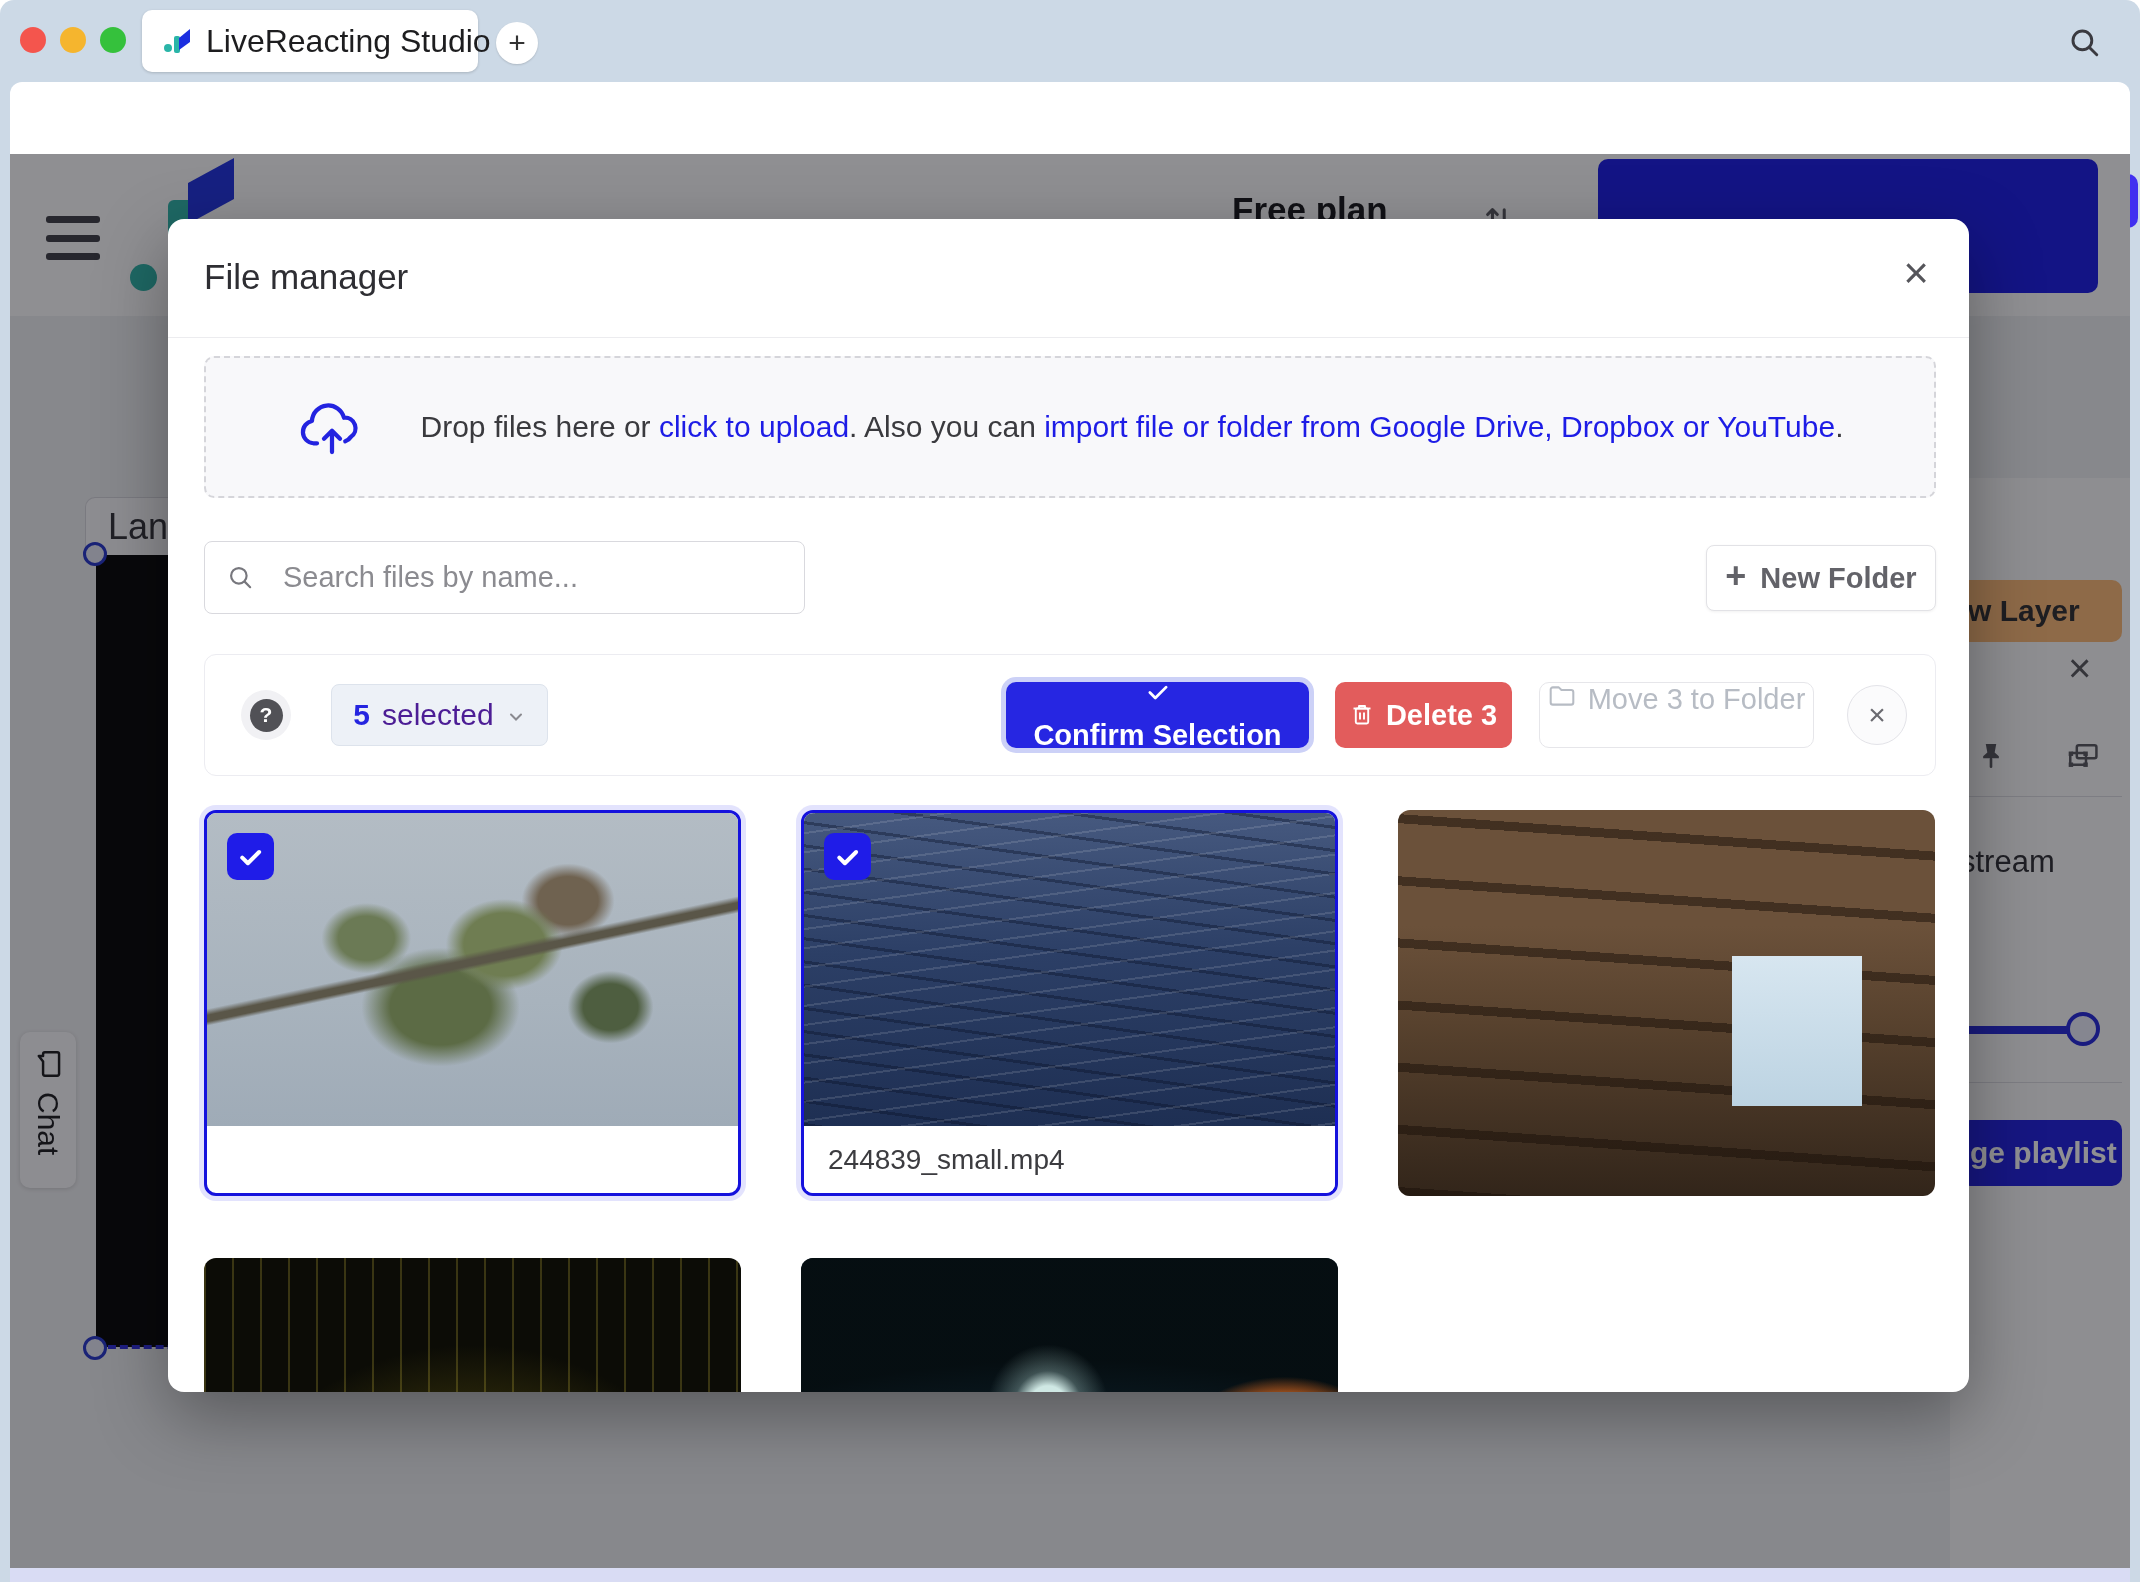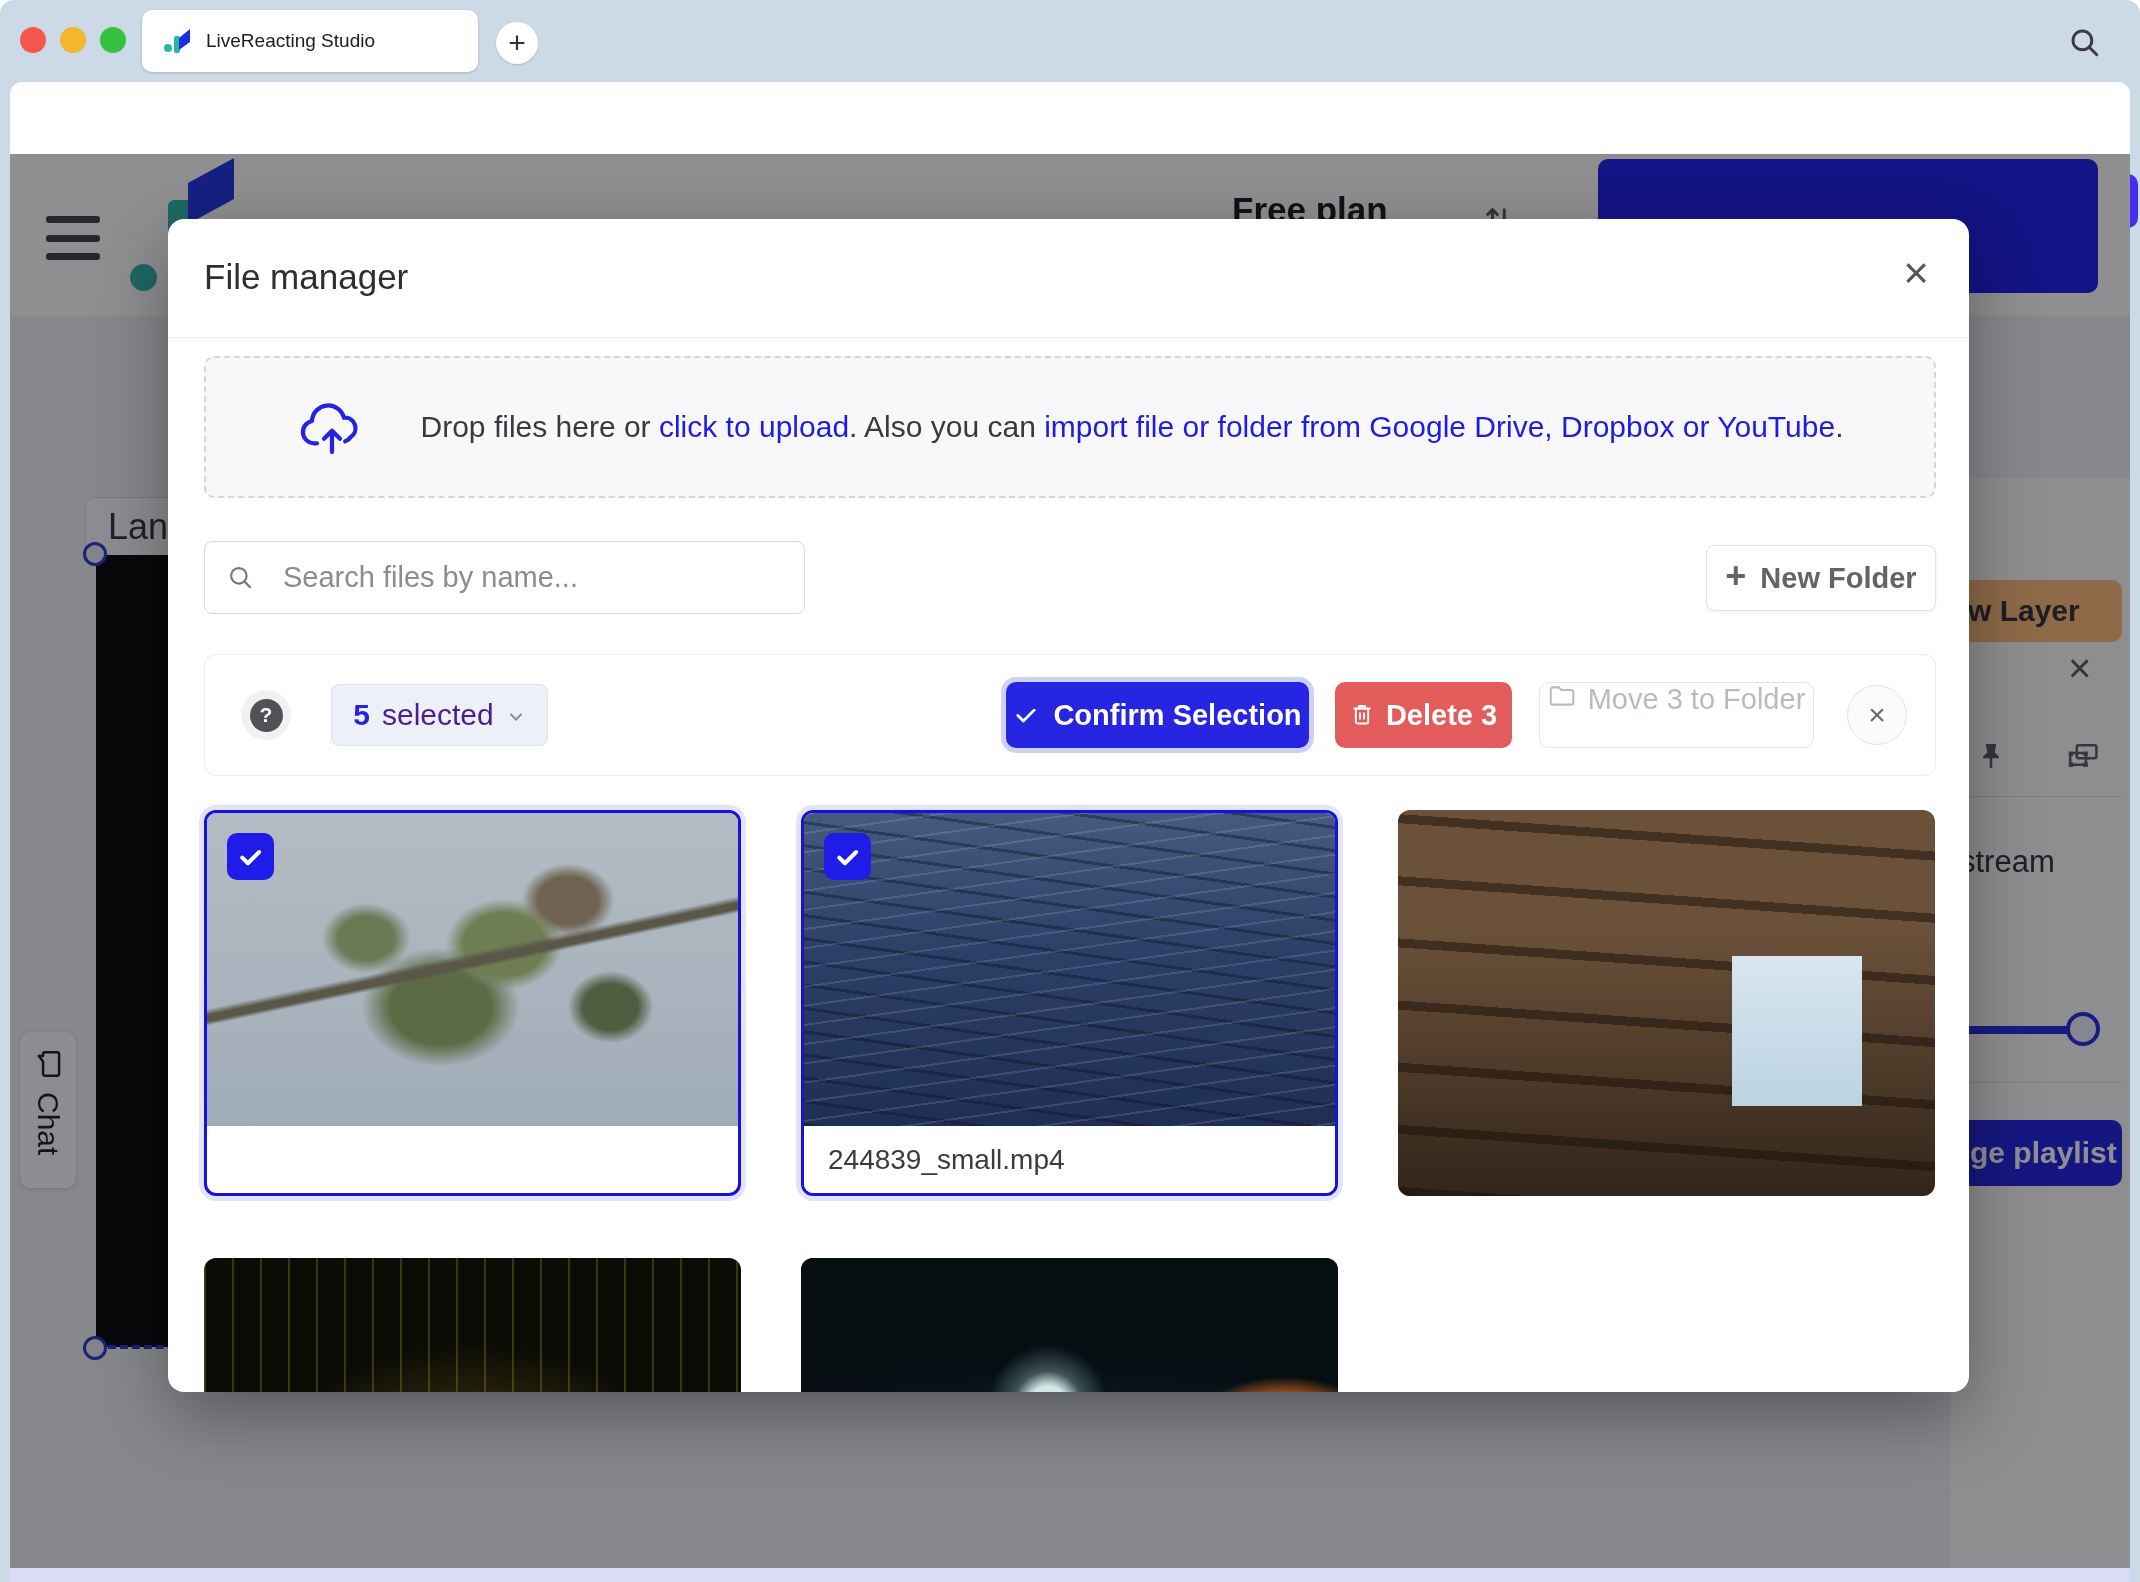--- a/index.html
+++ b/index.html
@@ -6,21 +6,21 @@
   html,body { width:2140px; height:1582px; overflow:hidden; font-family:"Liberation Sans", sans-serif; }
   .window { position:relative; width:2140px; height:1582px; background:#ccd9e6; border-radius:14px 14px 0 0; overflow:hidden; }
 
   
   .tabbar { position:absolute; left:0; top:0; width:100%; height:82px; }
   .traffic { position:absolute; top:27px; width:26px; height:26px; border-radius:50%; }
   .t-red { left:20px; background:#f4554d; }
   .t-yellow { left:60px; background:#f5b52e; }
   .t-green { left:100px; background:#35c13c; }
   .tab { position:absolute; left:142px; top:10px; width:336px; height:62px; background:#fff; border-radius:10px; box-shadow:0 1px 3px rgba(0,0,0,.18); display:flex; align-items:center; padding:0 20px; gap:14px; }
-  .tab-title { font-size:19px; color:#1d1d1f; white-space:nowrap; }
+  .tab-title { font-size:32px; color:#1d1d1f; white-space:nowrap; }
   .newtab-btn { position:absolute; left:496px; top:22px; width:42px; height:42px; border-radius:50%; background:#fff; display:flex; align-items:center; justify-content:center; font-size:30px; color:#333; box-shadow:0 1px 2px rgba(0,0,0,.15); }
   .tb-search { position:absolute; left:2068px; top:26px; color:#3a3a40; }
 
   
   .toolbar { position:absolute; left:10px; top:82px; width:2120px; height:72px; background:#fff; border-radius:12px 12px 0 0; }
   .nav-ic { position:absolute; top:102px; color:#3c4043; }
   .back-ic { left:38px; }
   .fwd-ic { left:110px; color:#b9bfc8; }
   .reload-ic { left:172px; }
   .vpn-badge { position:absolute; left:240px; top:104px; width:54px; height:32px; border:2.5px solid #2b2b2e; border-radius:8px; display:flex; align-items:center; justify-content:center; font-size:16px; font-weight:bold; color:#2b2b2e; letter-spacing:.5px; }
@@ -87,21 +87,21 @@
   .newfolder-btn .plus { font-size:36px; font-weight:bold; margin-top:-4px; }
   .newfolder-btn .lbl { font-size:29px; font-weight:bold; }
 
   .sel-bar { position:absolute; left:36px; top:435px; width:1732px; height:122px; border:1.5px solid #ececf1; border-radius:12px; display:flex; align-items:center; padding:0 28px 0 36px; }
   .help-btn { width:50px; height:50px; border-radius:50%; background:#f1f1f4; display:flex; align-items:center; justify-content:center; }
   .help-btn .inner { width:33px; height:33px; border-radius:50%; background:#515156; color:#fff; font-size:21px; font-weight:bold; display:flex; align-items:center; justify-content:center; }
   .sel-dd { margin-left:40px; width:217px; height:62px; background:#edf1f7; border:1.5px solid #dde3ec; border-radius:8px; display:flex; align-items:center; justify-content:center; gap:12px; }
   .sel-dd .num { font-size:30px; font-weight:bold; color:#2525e0; }
   .sel-dd .lbl { font-size:30px; color:#4c1d95; }
   .sel-dd .chev { color:#8a8a90; margin-top:4px; }
-  .confirm-btn { margin-left:auto; width:303px; height:66px; background:#2626e2; border-radius:10px; box-shadow:0 0 0 5px #ccd1f7; display:flex; align-items:center; justify-content:center; gap:14px; color:#fff; font-size:29px; font-weight:bold; }
+  .confirm-btn { margin-left:auto; width:303px; height:66px; background:#2626e2; border-radius:10px; box-shadow:0 0 0 5px #ccd1f7; display:flex; align-items:center; justify-content:center; gap:14px; color:#fff; font-size:29px; font-weight:bold;flex-direction:column; }
   .delete-btn { margin-left:26px; width:177px; height:66px; background:#e25c5c; border-radius:10px; display:flex; align-items:center; justify-content:center; gap:12px; color:#fff; font-size:29px; font-weight:bold; }
   .move-btn { margin-left:27px; width:275px; height:66px; background:#fff; border:1.5px solid #e6e6ea; border-radius:10px; display:flex; align-items:flex-start; justify-content:center; gap:12px; color:#b7bcc4; font-size:29px; }
   .clear-btn { margin-left:33px; width:60px; height:60px; border-radius:50%; border:1.5px solid #e3e3e8; background:#fbfbfc; display:flex; align-items:center; justify-content:center; font-size:30px; color:#6a6a70; font-weight:300; }
 
   .grid { position:absolute; left:36px; top:591px; width:1732px; display:grid; grid-template-columns:repeat(3,537px); column-gap:60px; row-gap:62px; }
   .card { position:relative; height:386px; border-radius:12px; overflow:hidden; background:#fff; }
   .card.selected { border:3px solid #1512dd; box-shadow:0 0 0 5px rgba(80,80,240,.16); }
   .thumb { width:100%; height:313px; }
   .card.plain .thumb { height:386px; }
   .cname { height:67px; display:flex; align-items:center; padding-left:24px; font-size:28px; color:#3c3c40; background:#fff; }

